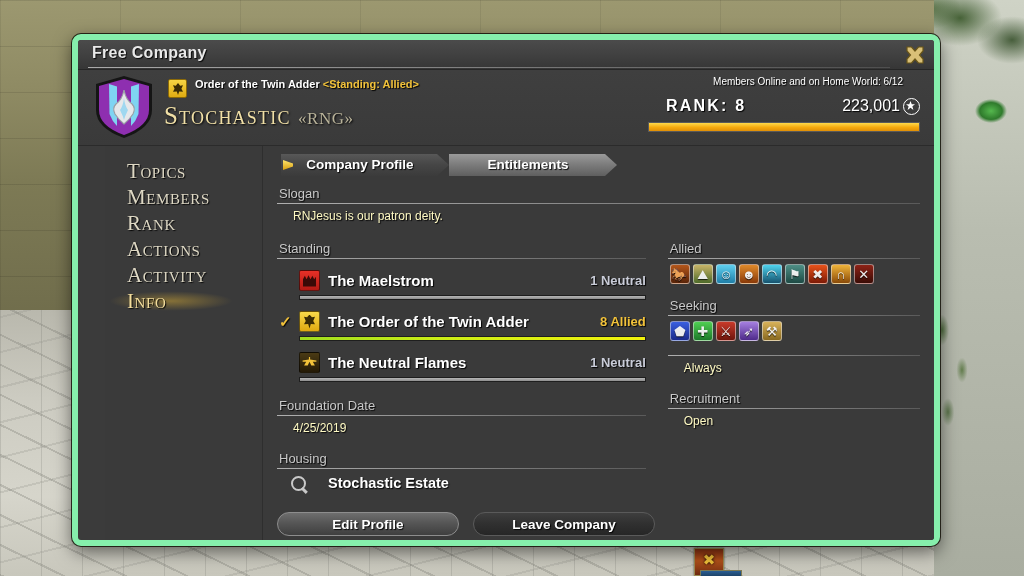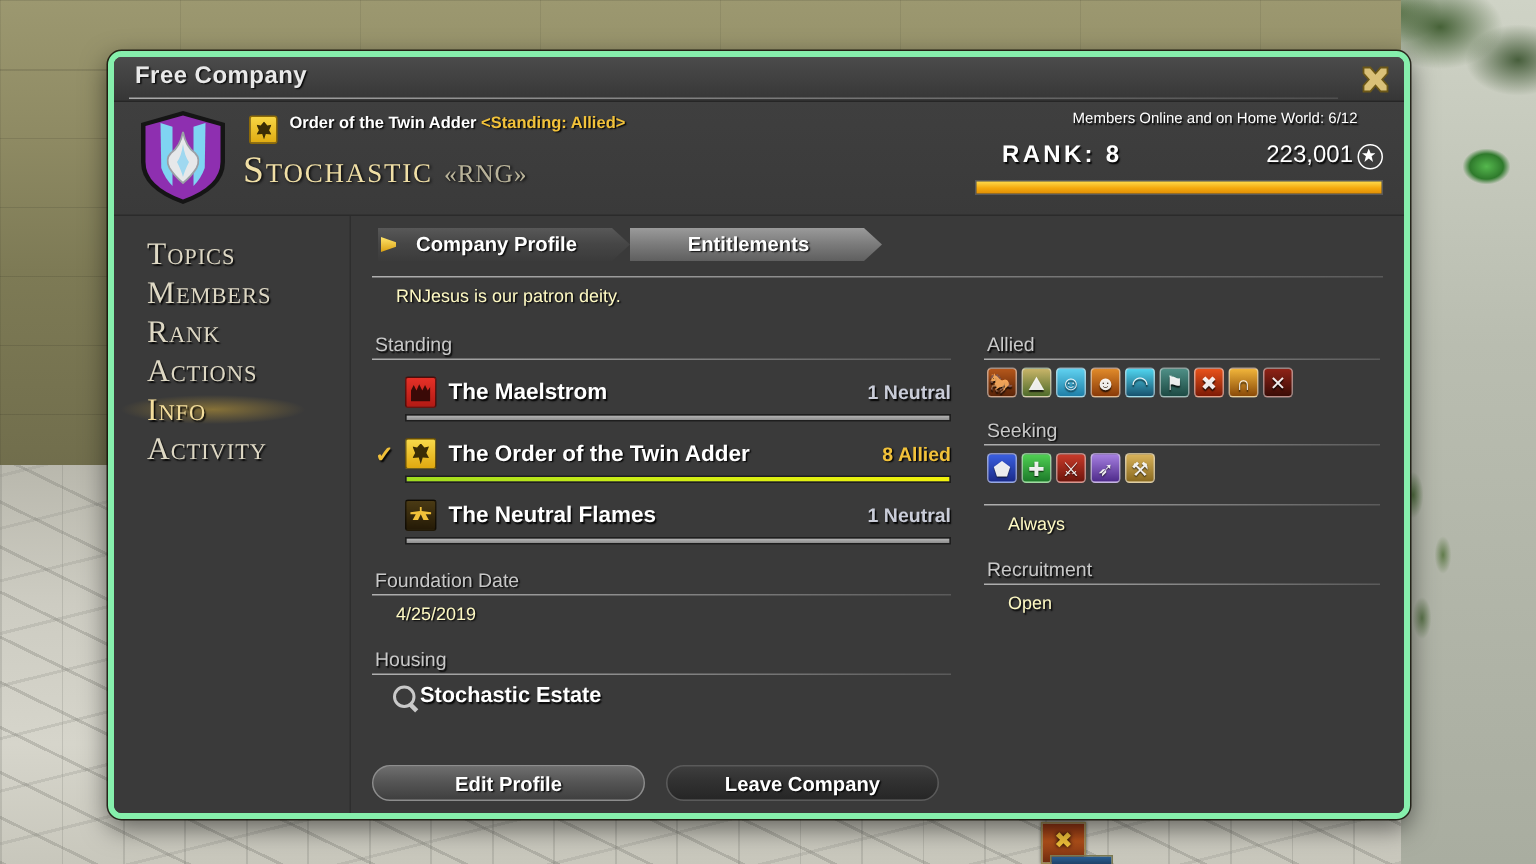--- a/index.html
+++ b/index.html
@@ -91,21 +91,21 @@
     width: 42px; height: 10px;
     background: linear-gradient(180deg, #2b5f94, #16324f);
     border: 1px solid #7d7a52;
   }
 
   
   #fc-window {
     position: absolute;
     left: 72px; top: 34px;
     width: 868px; height: 512px;
-    border: 4px solid #86efac;
+    border: 6px solid #86efac;
     border-radius: 9px;
     background: #3b3b3b;
     box-shadow: 0 0 0 1px rgba(20,18,8,.85), 0 6px 18px rgba(0,0,0,.55);
     overflow: hidden;
   }
 
   
   .titlebar {
     position: relative;
     height: 30px;
@@ -252,20 +252,21 @@
   .rank-bar-fill {
     height: 100%;
     background: linear-gradient(180deg, #ffd94a 0%, #f5a90d 55%, #e08f05 100%);
   }
 
   
   .fc-body {
     position: relative;
     height: 402px;
     background: #3a3a3a;
+    margin-left: 27px;
   }
 
   
   .sidebar {
     position: absolute;
     left: 0; top: 0;
     width: 158px; height: 100%;
     border-right: 1px solid #2e2e2e;
     padding-top: 12px;
   }
@@ -465,21 +466,21 @@
     align-items: center;
     justify-content: center;
     font-size: 13px;
     line-height: 1;
   }
 
   
   .housing-value {
     display: flex;
     align-items: center;
-    gap: 3px;
+    gap: 22px;
     padding: 6px 0 0 14px;
   }
   .mag-icon {
     width: 15px; height: 15px;
     border-radius: 50%;
     border: 2px solid #c9c9c9;
     position: relative;
     flex: 0 0 auto;
   }
   .mag-icon::after {
@@ -591,33 +592,34 @@
     </div>
   </div>
 
   <div class="fc-body">
 
     <div class="sidebar">
       <div class="sidebar-item">Topics</div>
       <div class="sidebar-item">Members</div>
       <div class="sidebar-item">Rank</div>
       <div class="sidebar-item">Actions</div>
+      <div class="sidebar-item">Activity</div>
       <div class="sidebar-item selected">Info</div>
-      <div class="sidebar-item">Activity</div>
     </div>
 
     <div class="content">
 
       <div class="tabs">
         <div class="tab-marker"></div>
         <div class="tab tab-active">Company Profile</div>
         <div class="tab tab-inactive">Entitlements</div>
       </div>
 
       <div class="slogan-block">
+        <div class="section-label">Slogan</div>
         <div class="rule"></div>
         <div class="field-value">RNJesus is our patron deity.</div>
       </div>
 
       <div class="cols">
 
         <div class="col-left">
 
           <div>
             <div class="section-label">Standing</div>

